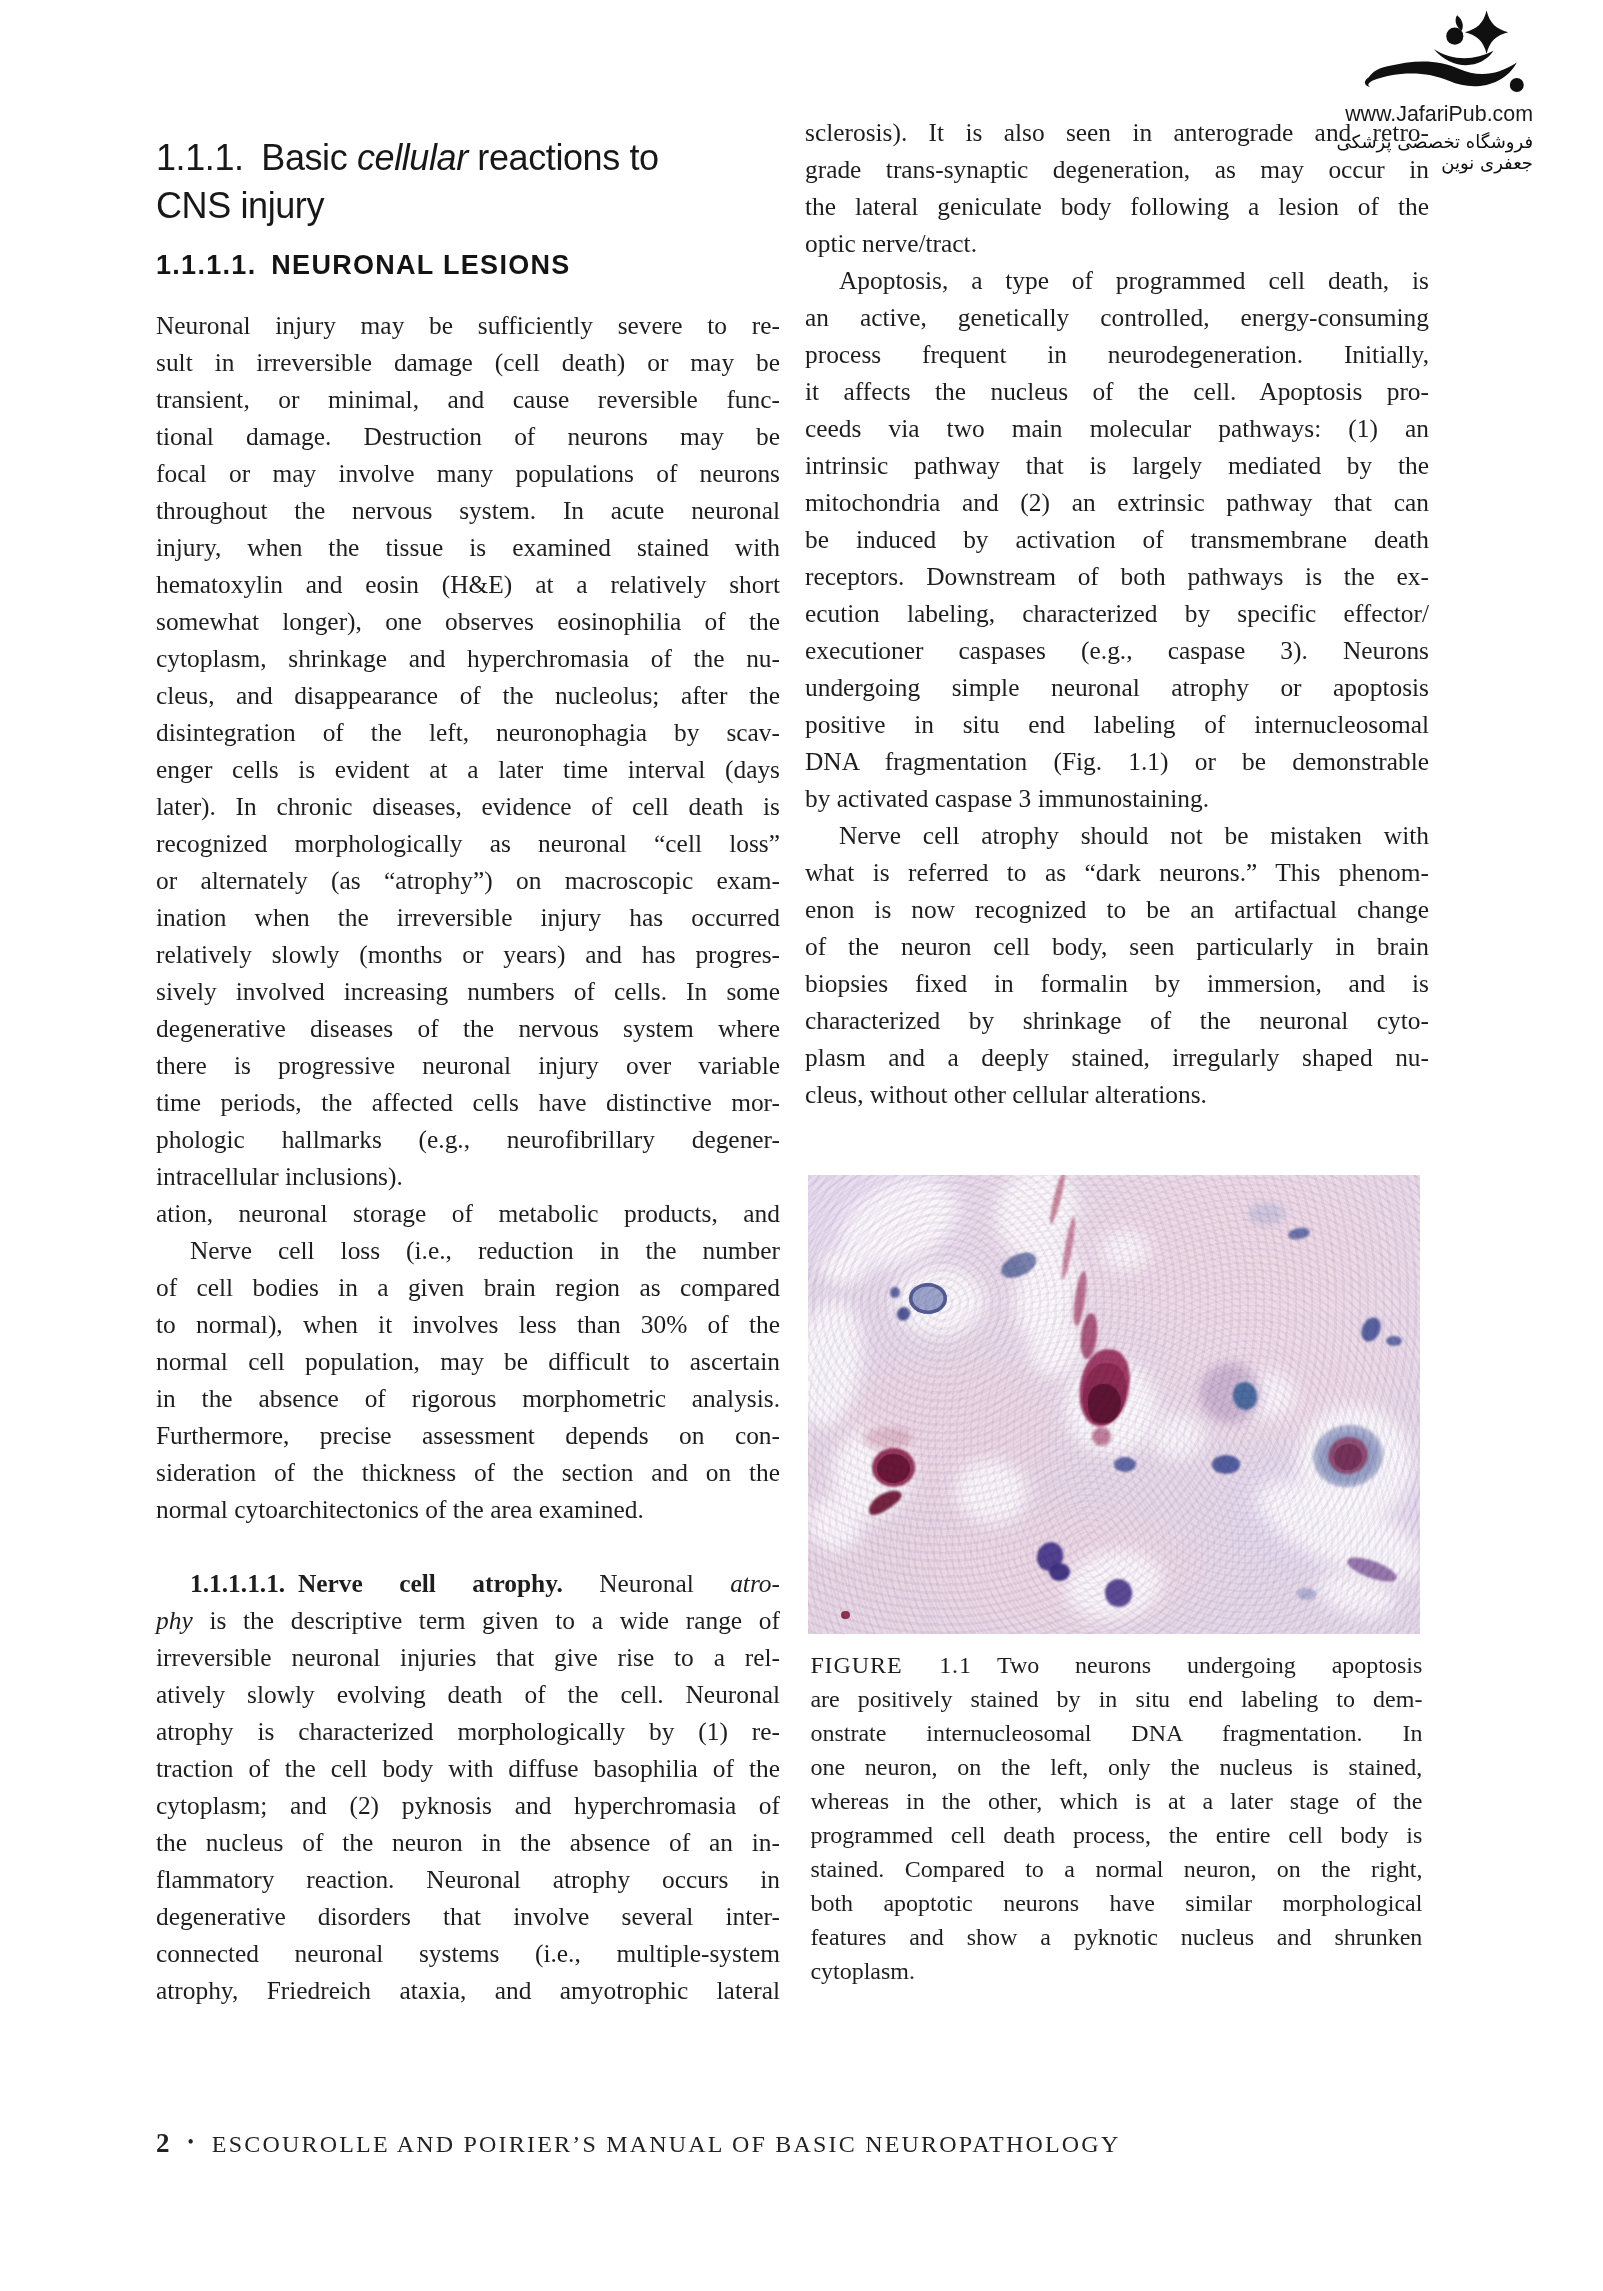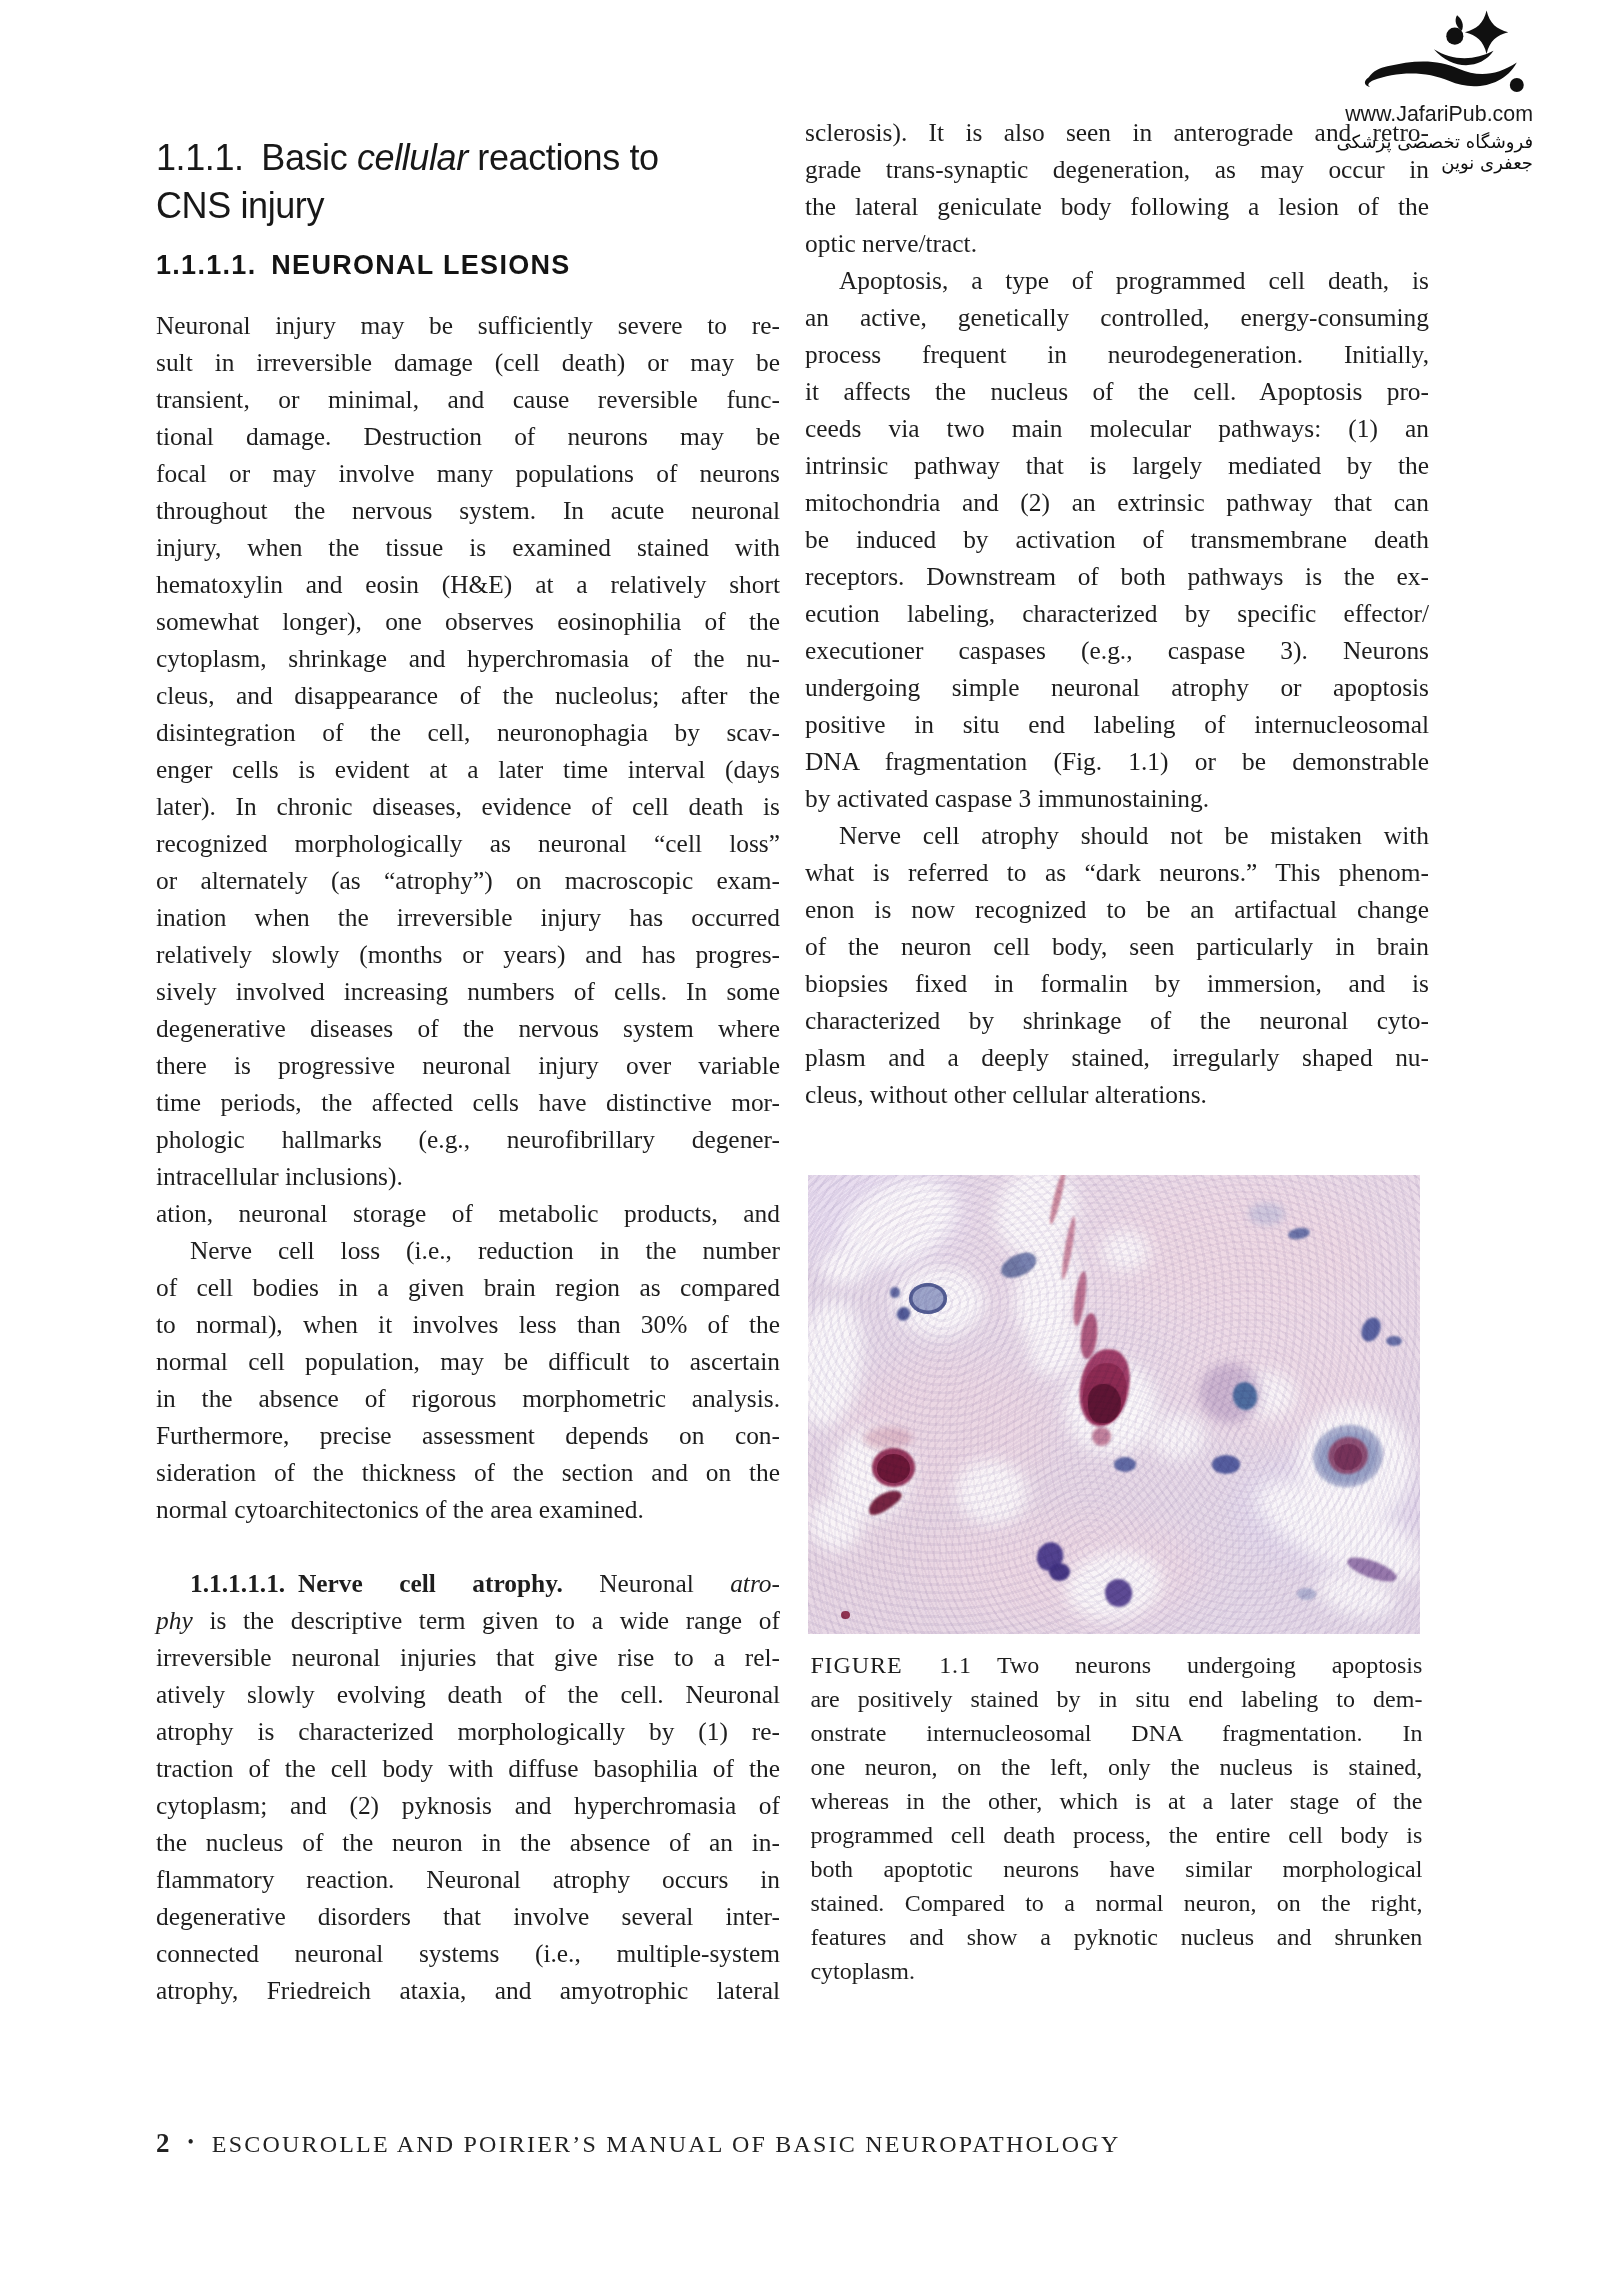--- a/index.html
+++ b/index.html
@@ -88,21 +88,21 @@
           <div class="line">sult in irreversible damage (cell death) or may be</div>
           <div class="line">transient, or minimal, and cause reversible func-</div>
           <div class="line">tional damage. Destruction of neurons may be</div>
           <div class="line">focal or may involve many populations of neurons</div>
           <div class="line">throughout the nervous system. In acute neuronal</div>
           <div class="line">injury, when the tissue is examined stained with</div>
           <div class="line">hematoxylin and eosin (H&amp;E) at a relatively short</div>
           <div class="line">somewhat longer), one observes eosinophilia of the</div>
           <div class="line">cytoplasm, shrinkage and hyperchromasia of the nu-</div>
           <div class="line">cleus, and disappearance of the nucleolus; after the</div>
-          <div class="line">disintegration of the cell, neuronophagia by scav-</div>
+          <div class="line">disintegration of the left, neuronophagia by scav-</div>
           <div class="line">enger cells is evident at a later time interval (days</div>
           <div class="line">later). In chronic diseases, evidence of cell death is</div>
           <div class="line">recognized morphologically as neuronal “cell loss”</div>
           <div class="line">or alternately (as “atrophy”) on macroscopic exam-</div>
           <div class="line">ination when the irreversible injury has occurred</div>
           <div class="line">relatively slowly (months or years) and has progres-</div>
           <div class="line">sively involved increasing numbers of cells. In some</div>
           <div class="line">degenerative diseases of the nervous system where</div>
           <div class="line">there is progressive neuronal injury over variable</div>
           <div class="line">time periods, the affected cells have distinctive mor-</div>
@@ -236,22 +236,22 @@
           <div class="blob" style="left: 86%; top: 58.5%; width: 4.6%; height: 5.6%; background: rgb(119, 51, 90); opacity: 1; filter: blur(0.4px); transform: rotate(-15deg);"></div>
           <div class="blob" style="left: 5.5%; top: 95%; width: 1.4%; height: 1.8%; background: rgb(140, 43, 74); opacity: 0.95; filter: blur(0.4px); transform: rotate(0deg);"></div>
         </div>
       <div id="figure-caption">
           <div class="line"><span class="cap-label">FIGURE 1.1</span>Two neurons undergoing apoptosis</div>
           <div class="line">are positively stained by in situ end labeling to dem-</div>
           <div class="line">onstrate internucleosomal DNA fragmentation. In</div>
           <div class="line">one neuron, on the left, only the nucleus is stained,</div>
           <div class="line">whereas in the other, which is at a later stage of the</div>
           <div class="line">programmed cell death process, the entire cell body is</div>
+          <div class="line">stained. Compared to a normal neuron, on the right,</div>
           <div class="line">both apoptotic neurons have similar morphological</div>
-          <div class="line">stained. Compared to a normal neuron, on the right,</div>
           <div class="line">features and show a pyknotic nucleus and shrunken</div>
           <div class="line last">cytoplasm.</div>
         </div>
     </div>
   </div>
 
   <div id="footer">
     <span class="num">2</span>
     <span class="sep">•</span>
     <span class="title">ESCOUROLLE AND POIRIER’S MANUAL OF BASIC NEUROPATHOLOGY</span>

